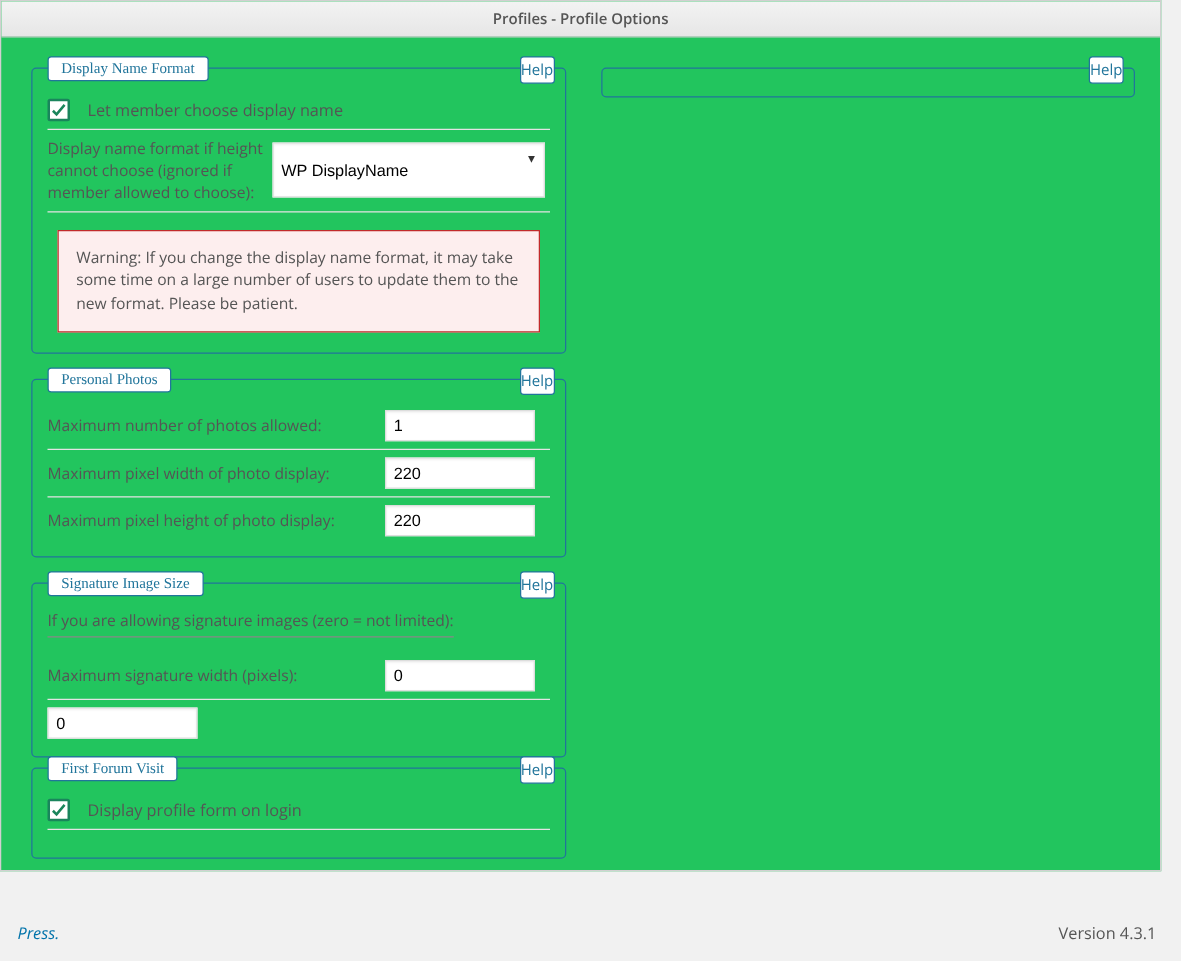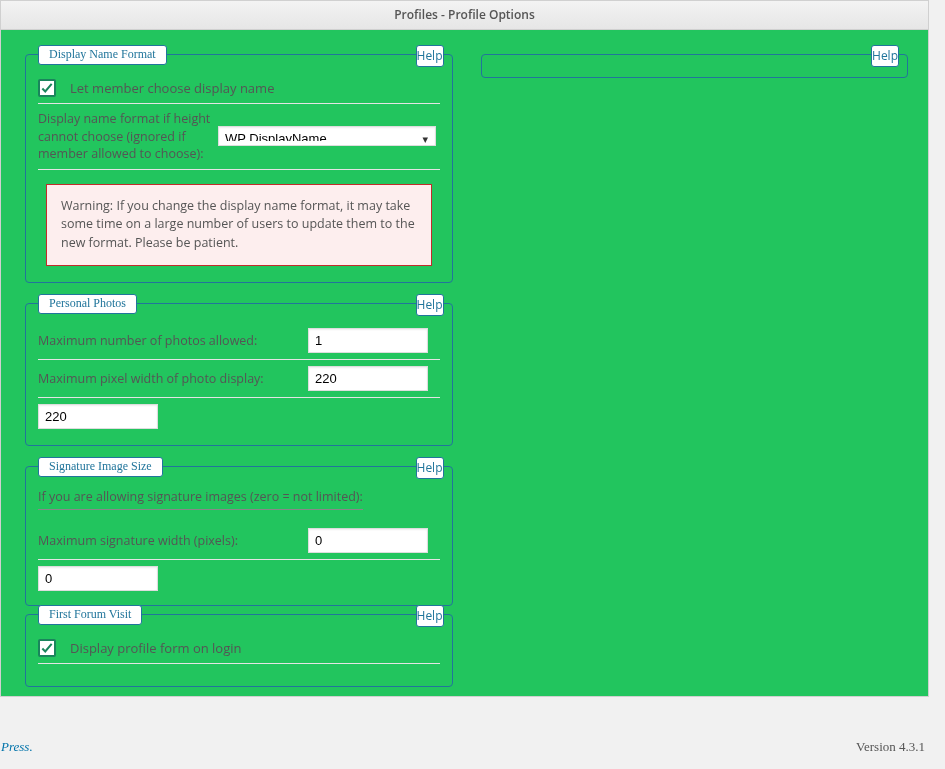--- a/index.html
+++ b/index.html
@@ -87,21 +87,21 @@
     .row-control input[type="text"] {
       width: 100%;
       max-width: 218px;
       padding: 4px 6px;
       border: 1px solid #ddd;
       font-size: 13px;
       background: #fff;
       box-shadow: inset 0 1px 2px rgba(0,0,0,0.07);
     }
     .row-control select {
-      height: 20px;
+      height: 44px;
       padding-right: 18px;
       appearance: none;
       background: #fff;
     }
     .select-wrap { position: relative; display: inline-block; width: 218px; }
     .select-wrap::after {
       content: "▾";
       position: absolute;
       right: 8px;
       top: 5px;
@@ -150,24 +150,23 @@
       display: inline-block;
     }
     .footer {
       position: absolute;
       bottom: 0;
       left: 0;
       right: 0;
       display: flex;
       justify-content: space-between;
       align-items: flex-end;
-      padding: 12px 20px 14px 1px;
+      padding: 12px 20px 14px 14px;
       color: #555;
       font-size: 13px;
-      font-family: Liberation Serif, serif;
     }
     .footer a { color: #0073aa; font-style: italic; text-decoration: none; }
   </style>
 </head>
 <body>
 
 <div class="page">
   <div class="page-title">Profiles - Profile Options</div>
 
   <div class="columns">
@@ -213,20 +212,21 @@
         </div>
 
         <div class="row">
           <div class="row-label wide">Maximum pixel width of photo display:</div>
           <div class="row-control">
             <input type="text" class="num" value="220" style="">
           </div>
         </div>
 
         <div class="row">
+          <div class="row-label wide">Maximum pixel height of photo display:</div>
           <div class="row-control">
             <input type="text" class="num" value="220" style="">
           </div>
         </div>
       </div>
 
       <div class="panel" style="margin-bottom:8px; padding-bottom:8px;">
         <div class="panel-legend">Signature Image Size</div>
         <div class="panel-help">Help</div>
 

